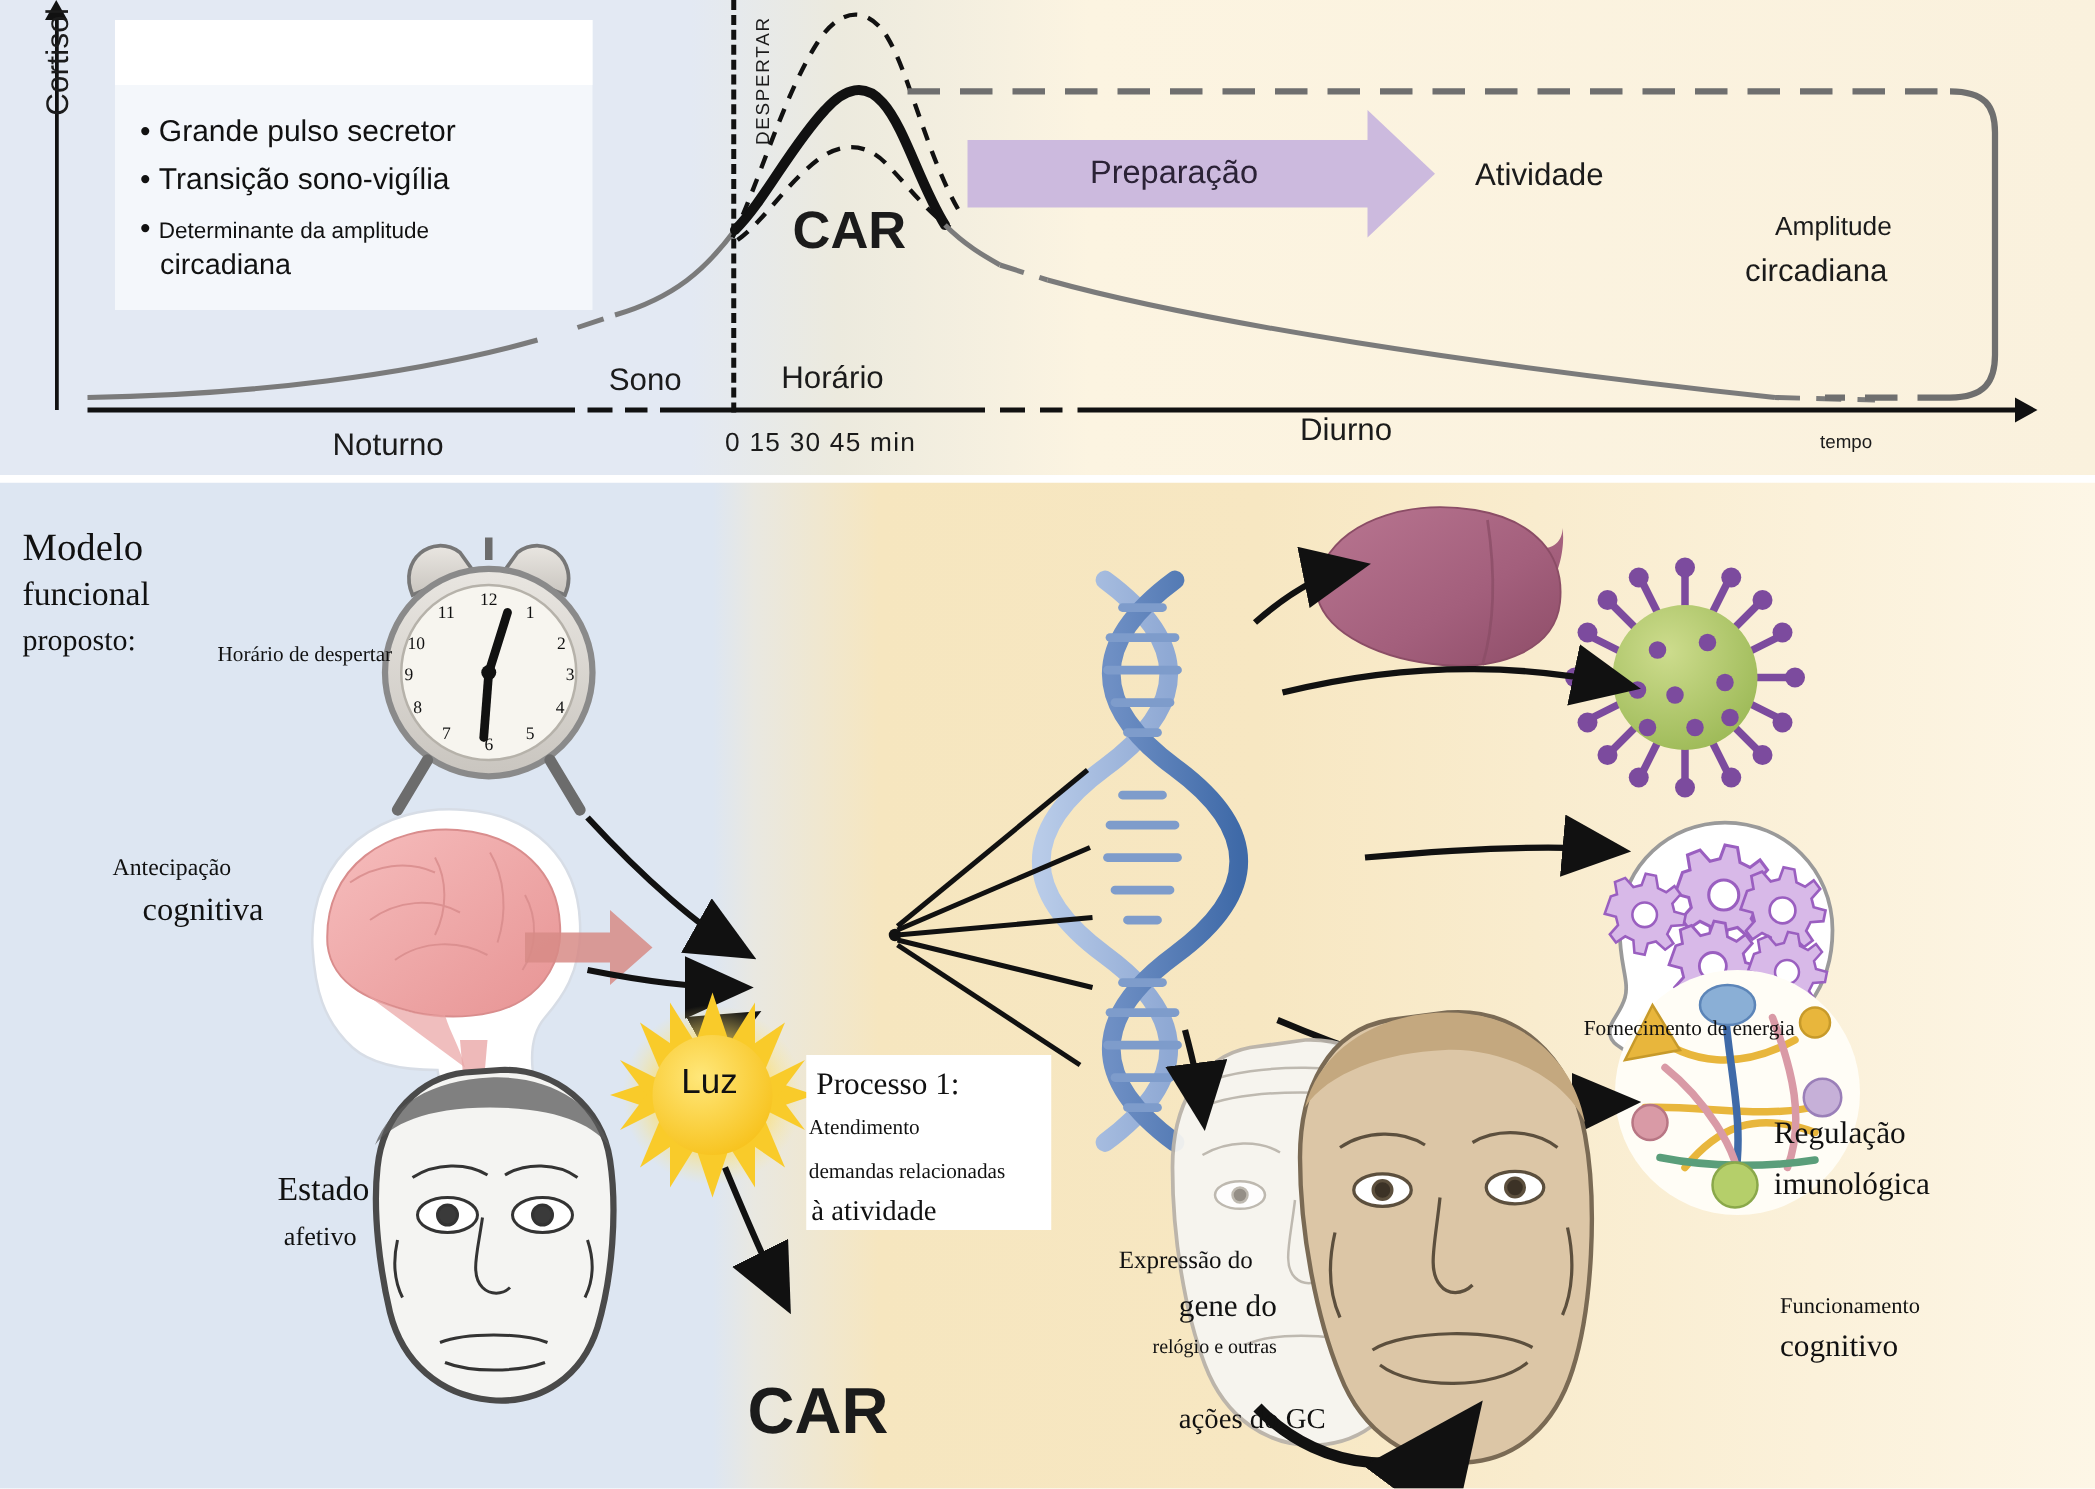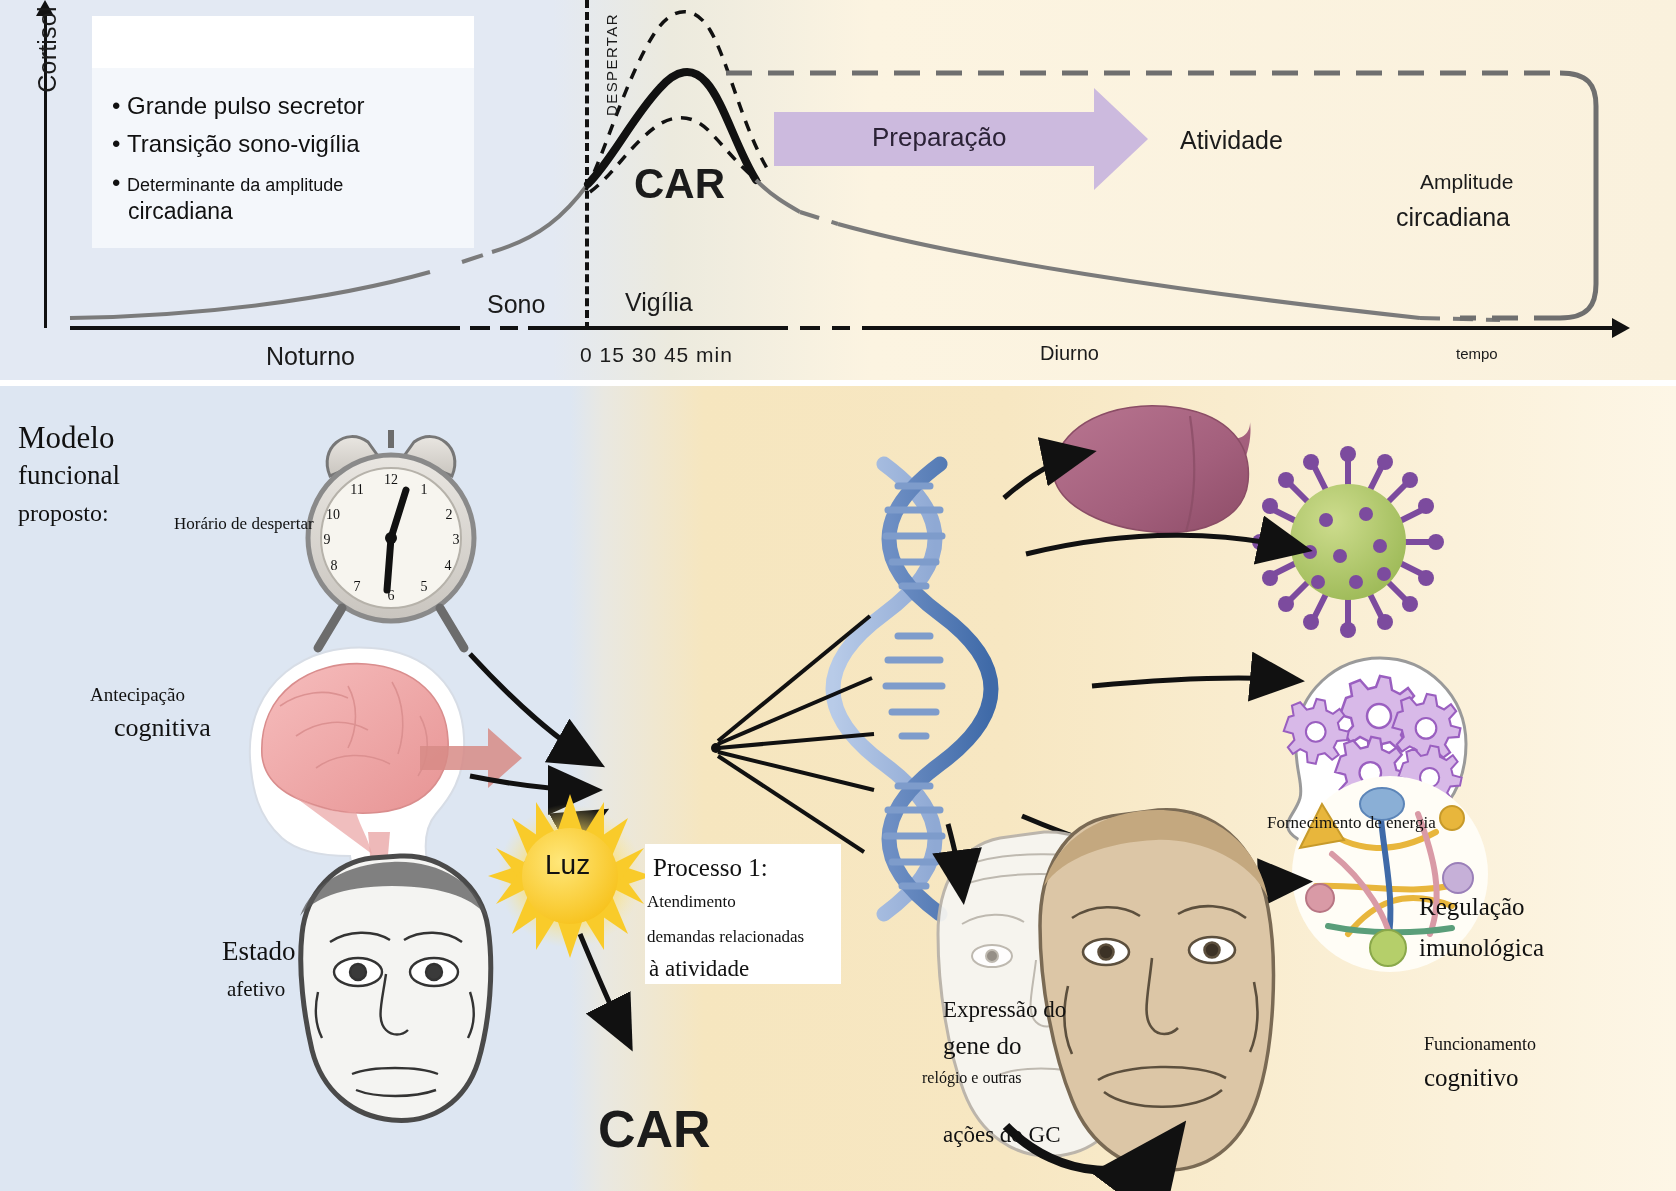--- a/index.html
+++ b/index.html
@@ -41,21 +41,21 @@
   #bullet0{top:92px;font-size:24px;}
   #bullet1{top:130px;font-size:24px;}
   #bullet2{top:169px;font-size:18px;}
   #bullet2b{left:128px;top:198px;font-size:23px;position:absolute;color:#111;}
 
   .chart-text{position:absolute;color:#1b1b1b;}
   #car-top{left:634px;top:160px;font-size:42px;font-weight:bold;letter-spacing:0px;}
   #sono{left:487px;top:290px;font-size:25px;}
   #vigilia{left:625px;top:288px;font-size:25px;}
   #noturno{left:266px;top:342px;font-size:25px;}
-  #diurno{left:1040px;top:342px;font-size:20px;}
+  #diurno{left:1040px;top:330px;font-size:25px;}
   #tempo{left:1456px;top:345px;font-size:15px;}
   #minticks{left:580px;top:343px;font-size:21px;letter-spacing:1px;}
   #atividade{left:1180px;top:126px;font-size:25px;}
   #amplitude1{left:1420px;top:170px;font-size:21px;}
   #amplitude2{left:1396px;top:203px;font-size:25px;}
   #prep-label{position:absolute;left:872px;top:122px;font-size:26px;color:#2b2236;}
 
   
   #bottom-panel{position:absolute;left:0;top:386px;width:1676px;height:805px;
     background:linear-gradient(to right,#dde6f2 0%,#dde6f2 34%,#e9e8e1 36%,#f6e6bf 42%,#f7e7c2 60%,#fdf6e6 100%);
@@ -75,21 +75,21 @@
 
   #car-bottom{position:absolute;left:598px;top:713px;font-size:52px;font-weight:bold;color:#1b1b1b;}
 
   .wbox{position:absolute;background:#fff;}
   #p1box{left:645px;top:458px;width:196px;height:140px;}
   #p1t{left:653px;top:468px;font-size:25px;}
   #p1a{left:647px;top:506px;font-size:17px;}
   #p1b{left:647px;top:541px;font-size:17px;}
   #p1c{left:649px;top:570px;font-size:23px;}
 
-  #gene1{left:943px;top:611px;font-size:23px;}
+  #gene1{left:895px;top:611px;font-size:20px;}
   #gene2{left:943px;top:646px;font-size:25px;}
   #gene3{left:922px;top:683px;font-size:16px;}
   #gene4{left:943px;top:712px;font-size:23px;margin-top:24px;}
 
   #energia{left:1267px;top:427px;font-size:17px;}
   #imuno1{left:1419px;top:507px;font-size:25px;}
   #imuno2{left:1419px;top:548px;font-size:25px;}
   #cogn1{left:1424px;top:648px;font-size:18px;}
   #cogn2{left:1424px;top:678px;font-size:25px;}
 
@@ -153,21 +153,21 @@
     <div class="bullet-row" id="bullet1">
       <span>•&nbsp;</span><span>Transição sono-vigília</span>
     </div>
     <div class="bullet-row" id="bullet2">
       <span style="font-size:24px;">•&nbsp;</span><span>Determinante da amplitude</span>
     </div>
     <div id="bullet2b">circadiana</div>
 
     <div class="chart-text" id="car-top">CAR</div>
     <div class="chart-text" id="sono">Sono</div>
-    <div class="chart-text" id="vigilia">Vigília</div>
+    <div class="chart-text" id="vigilia">Horário</div>
     <div class="chart-text" id="noturno">Noturno</div>
     <div class="chart-text" id="diurno">Diurno</div>
     <div class="chart-text" id="tempo">tempo</div>
     <div class="chart-text" id="minticks">0   15  30  45   min</div>
     <div id="prep-label">Preparação</div>
     <div class="chart-text" id="atividade">Atividade</div>
     <div class="chart-text" id="amplitude1">Amplitude</div>
     <div class="chart-text" id="amplitude2">circadiana</div>
   </div>
 

